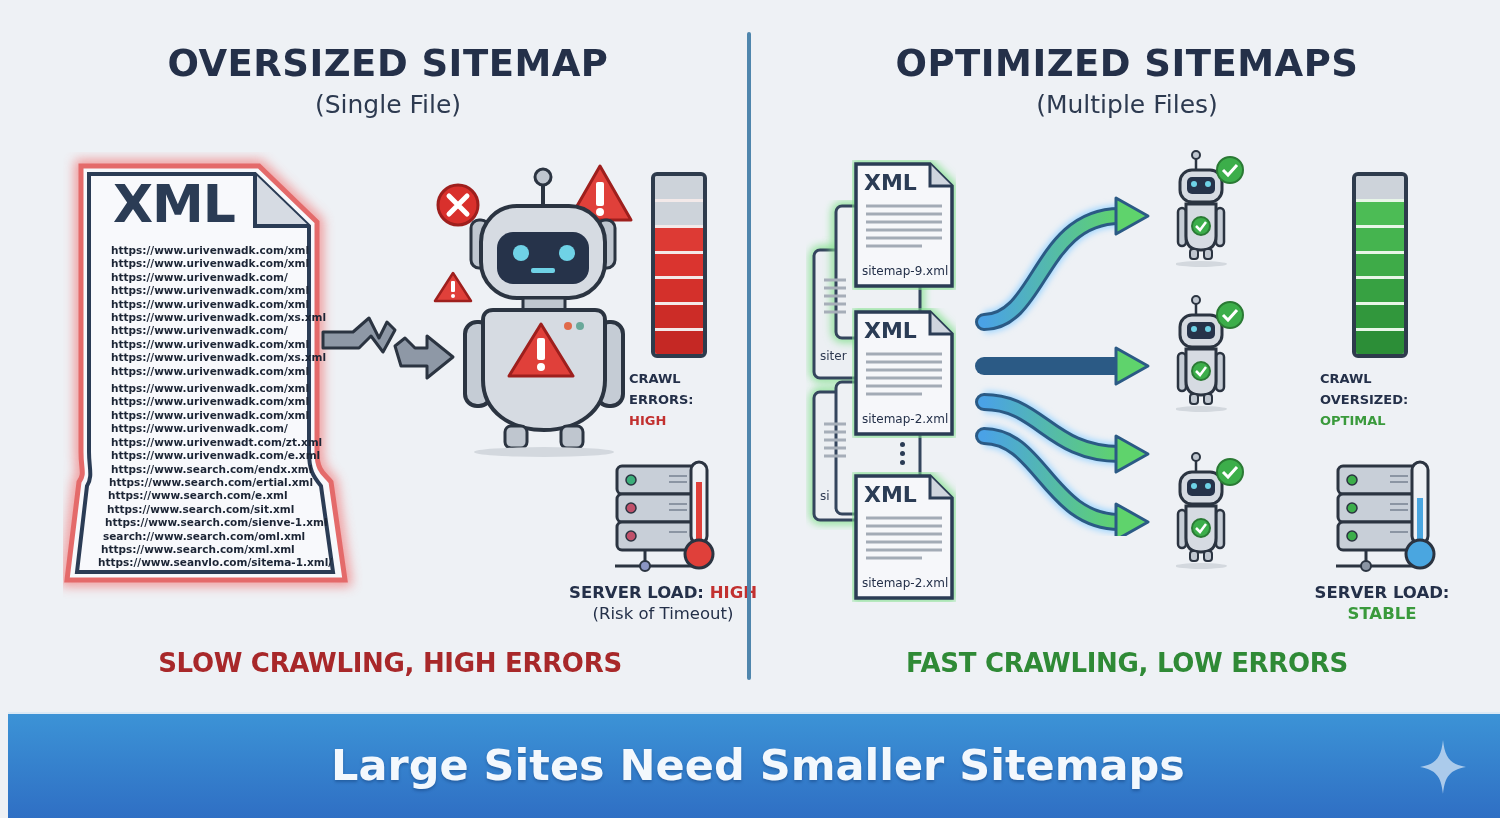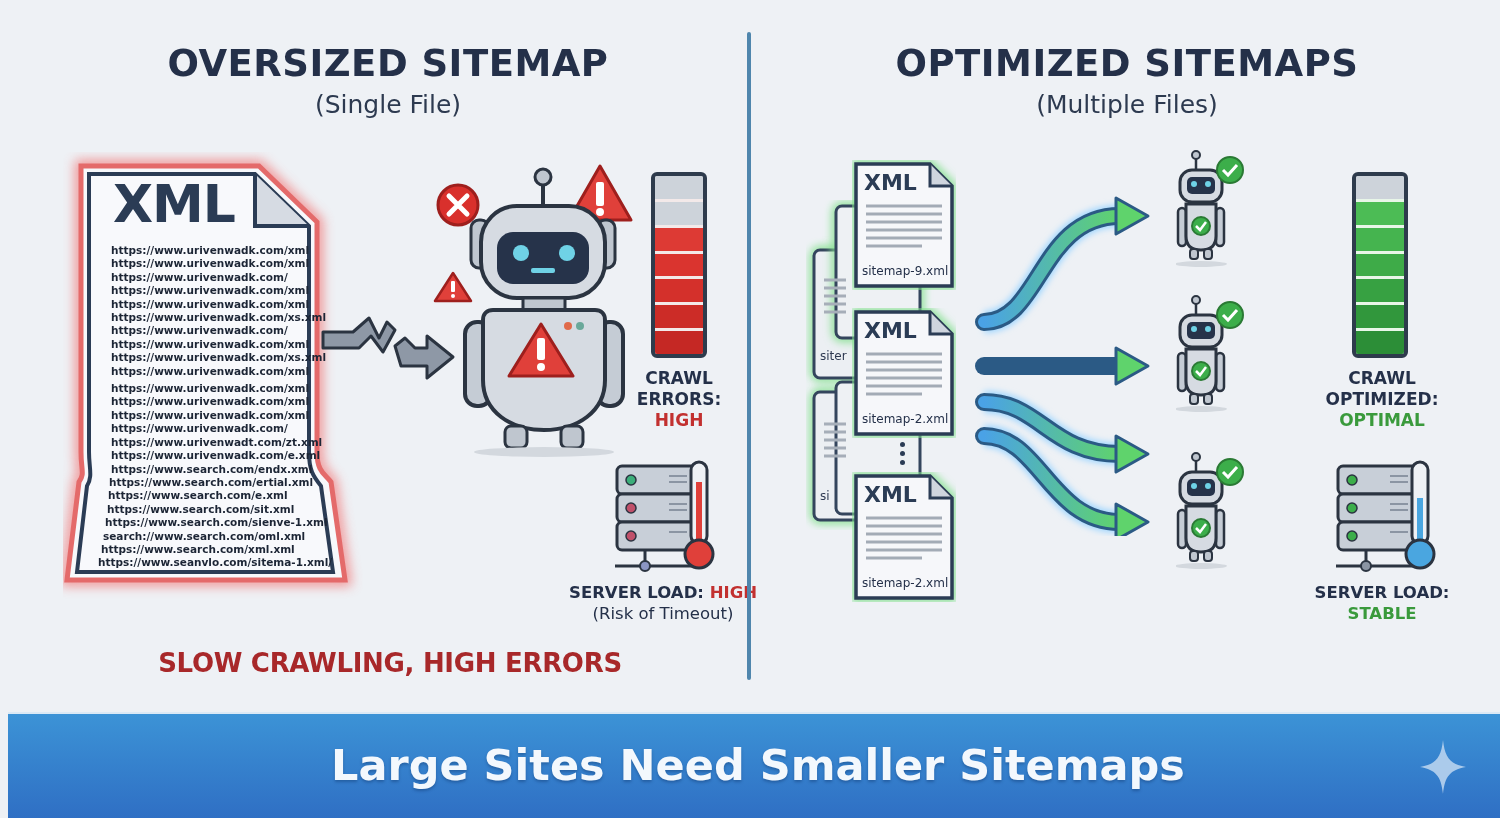--- a/index.html
+++ b/index.html
@@ -48,21 +48,21 @@
   .sad-robot { position: absolute; left: 300px; top: 160px; }
 
   .meter {
     position: absolute; width: 56px; height: 186px;
     border: 4px solid #2e3b4c; border-radius: 6px; background: #cfd5dc;
     overflow: hidden; display: flex; flex-direction: column;
   }
   .meter .seg { flex: 1; border-bottom: 3px solid #f3e9e9; }
   .meter .seg:last-child { border-bottom: none; }
   .meter-label {
-    position: absolute; text-align: center; font-weight: bold; font-size: 17px;
+    position: absolute; text-align: left; font-weight: bold; font-size: 13px;
     line-height: 21px; color: #243049;
   }
   .red { color: #c2302f; }
   .green { color: #3a9a3c; }
 
   .server { position: absolute; }
   .server-label {
     position: absolute; text-align: center; font-weight: bold; font-size: 16.5px;
     line-height: 21px; color: #243049; white-space: nowrap;
   }
@@ -389,21 +389,21 @@
     <div class="seg" style="background:#cdd3da; border-bottom-color:#e8f6e8;"></div>
     <div class="seg" style="background:#4cbc55; border-bottom-color:#e8f6e8;"></div>
     <div class="seg" style="background:#45b44f; border-bottom-color:#e8f6e8;"></div>
     <div class="seg" style="background:#3eab48; border-bottom-color:#e8f6e8;"></div>
     <div class="seg" style="background:#37a142; border-bottom-color:#e8f6e8;"></div>
     <div class="seg" style="background:#31973c; border-bottom-color:#e8f6e8;"></div>
     <div class="seg" style="background:#2c8e37;"></div>
   </div>
   <div class="meter-label" style="left:568px; top:368px; width:124px;">
     <div>CRAWL</div>
-    <div>OPTIMIZED:</div>
+    <div>OVERSIZED:</div>
     <div class="green">OPTIMAL</div>
   </div>
 
   <svg class="server" width="120" height="120" viewBox="0 0 120 120" style="left:580px; top:458px;">
     <rect x="6" y="8" width="84" height="28" rx="5" fill="#c8cfd8" stroke="#2b3441" stroke-width="3"></rect>
     <rect x="6" y="36" width="84" height="28" rx="5" fill="#c8cfd8" stroke="#2b3441" stroke-width="3"></rect>
     <rect x="6" y="64" width="84" height="28" rx="5" fill="#c8cfd8" stroke="#2b3441" stroke-width="3"></rect>
     <circle cx="20" cy="22" r="5" fill="#3cae4a" stroke="#2b3441" stroke-width="1.5"></circle>
     <circle cx="20" cy="50" r="5" fill="#3cae4a" stroke="#2b3441" stroke-width="1.5"></circle>
     <circle cx="20" cy="78" r="5" fill="#3cae4a" stroke="#2b3441" stroke-width="1.5"></circle>
@@ -413,20 +413,21 @@
     <circle cx="34" cy="108" r="5" fill="#8b95a3" stroke="#2b3441" stroke-width="2"></circle>
     <rect x="80" y="4" width="16" height="82" rx="8" fill="#eef1f5" stroke="#2b3441" stroke-width="3"></rect>
     <rect x="85" y="40" width="6" height="50" fill="#4aa6e0"></rect>
     <circle cx="88" cy="96" r="14" fill="#4aa6e0" stroke="#2b3441" stroke-width="3"></circle>
   </svg>
   <div class="server-label" style="left:540px; top:582px; width:180px;">
     <span style="display:block">SERVER LOAD:</span>
     <span class="green" style="display:block">STABLE</span>
   </div>
 
+  <div class="conclusion good">FAST CRAWLING, LOW ERRORS</div>
 </div>
 
 <div class="footer">
   <div class="headline">Large Sites Need Smaller Sitemaps</div>
   <svg class="sparkle" width="46" height="54" viewBox="0 0 46 54">
     <path d="M23 0 C25 18 30 24 46 27 C30 30 25 36 23 54 C21 36 16 30 0 27 C16 24 21 18 23 0 Z" fill="#b8d3ee" opacity="0.9"></path>
   </svg>
 </div>
 
 </body></html>

